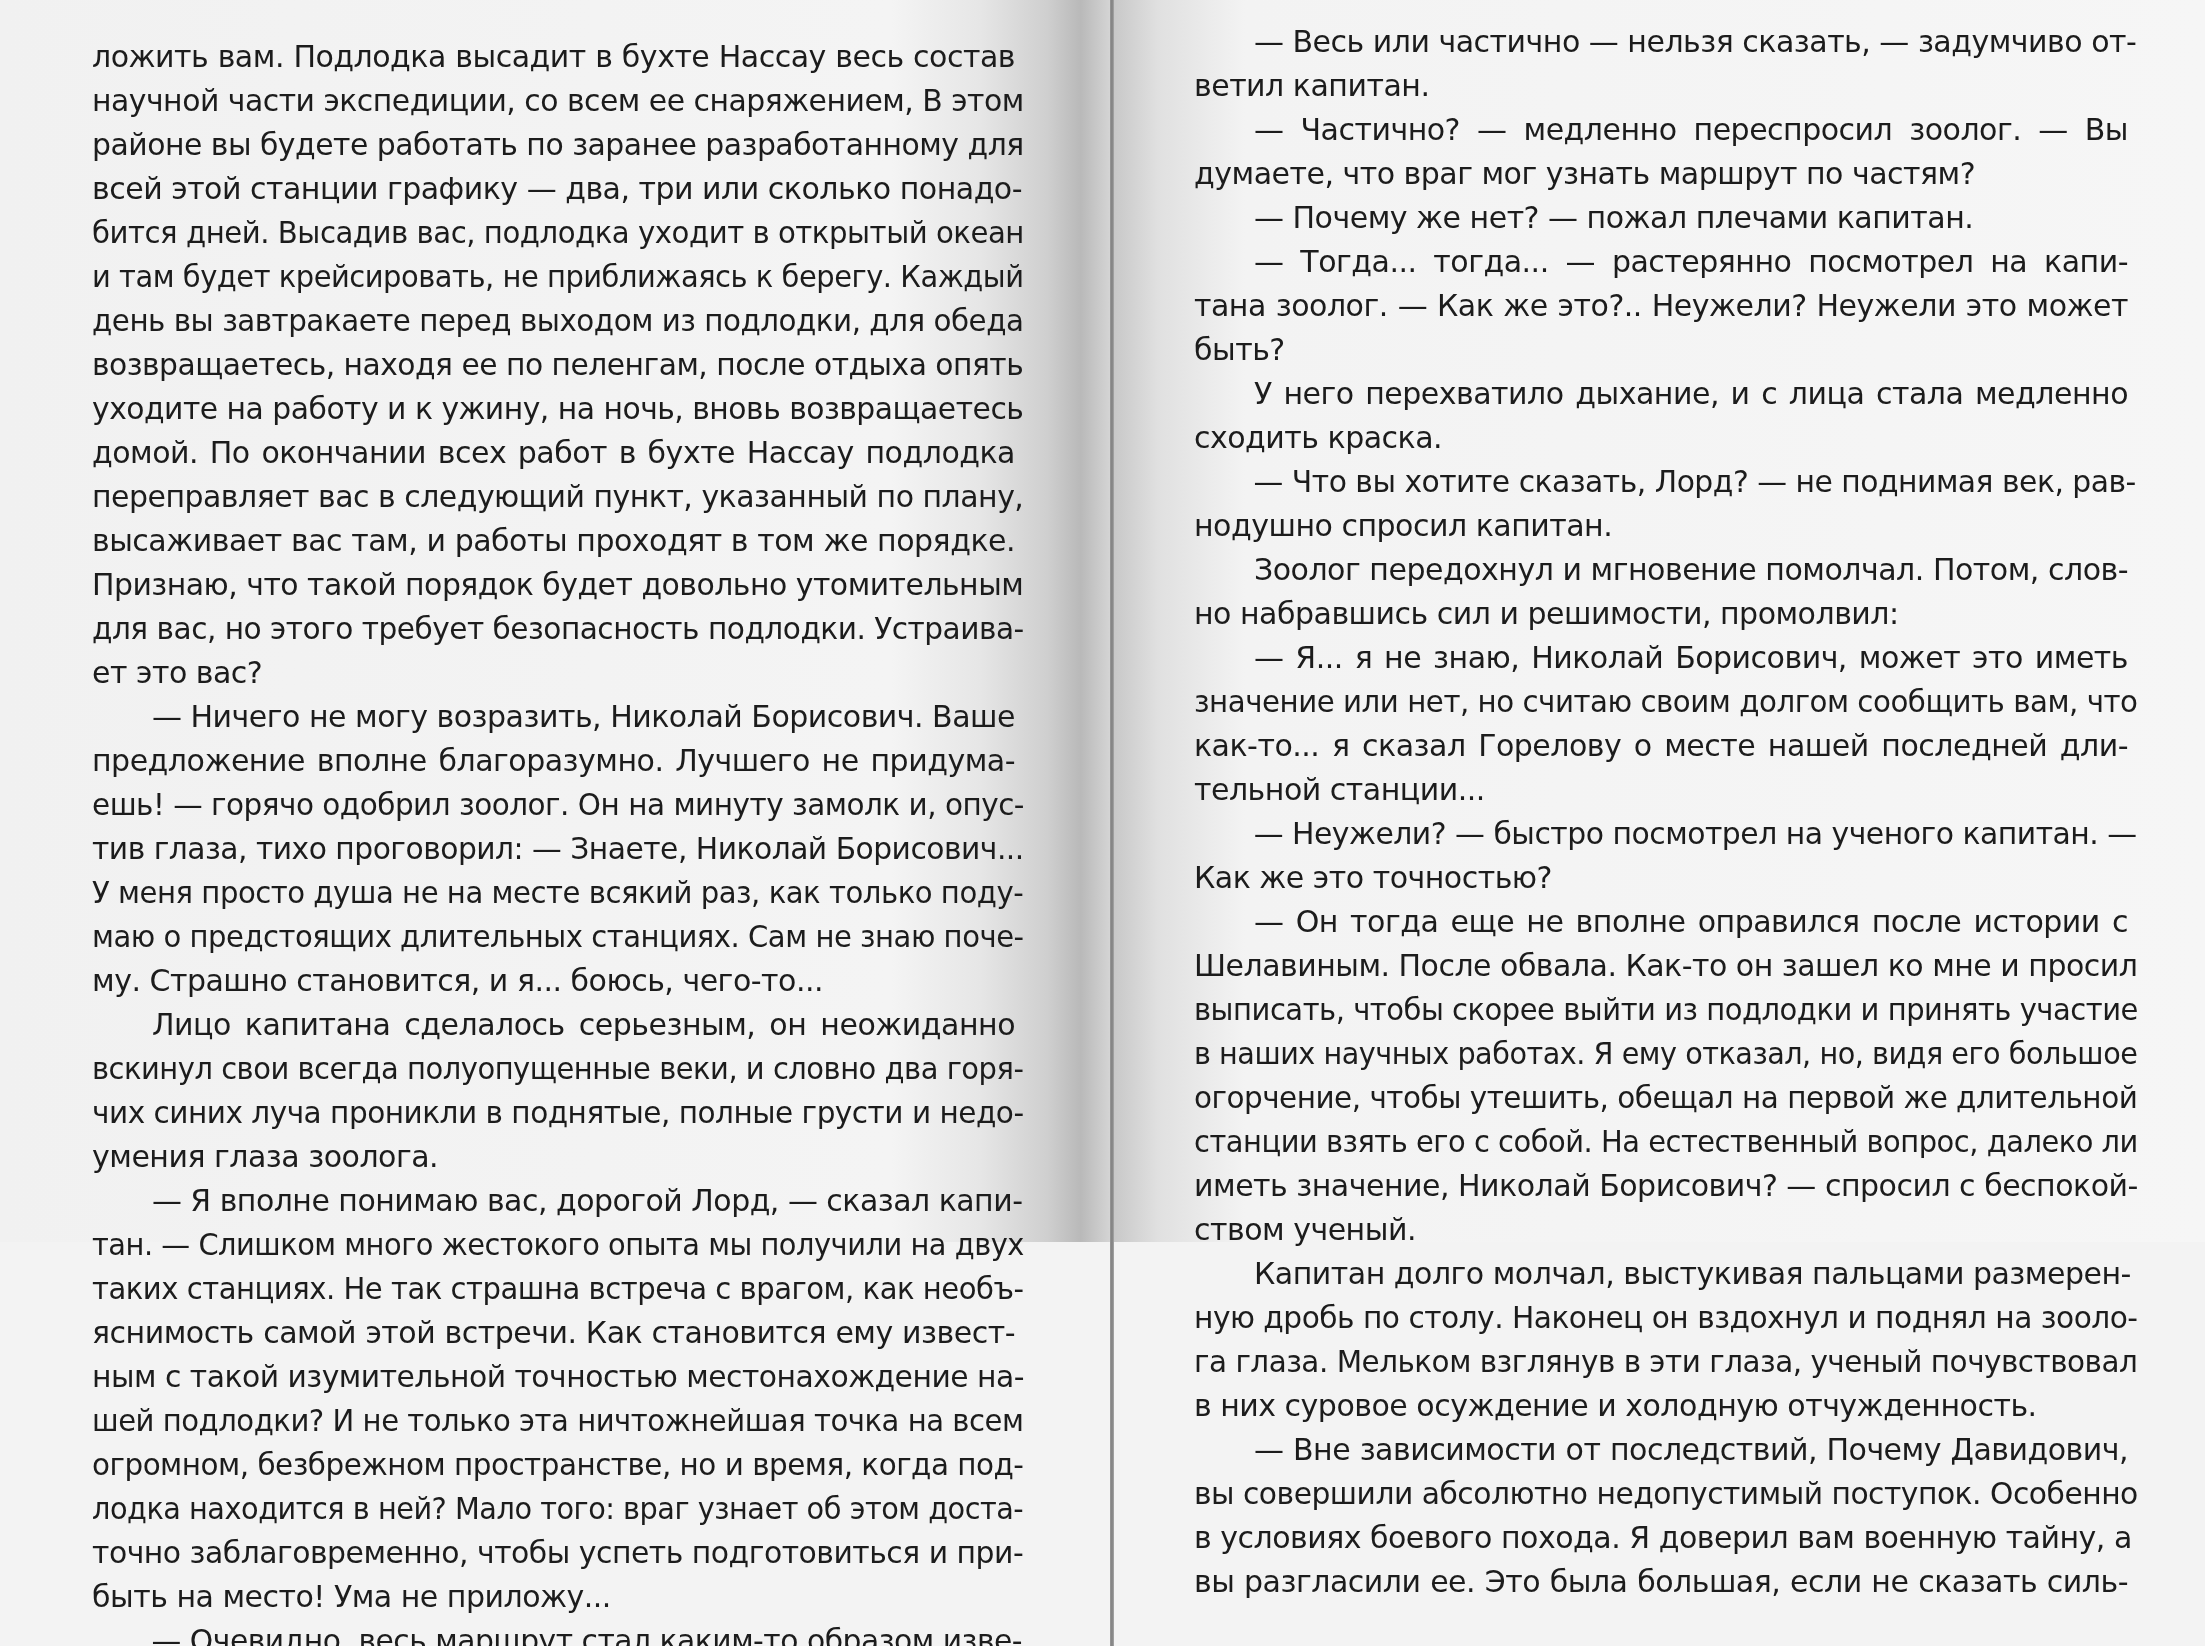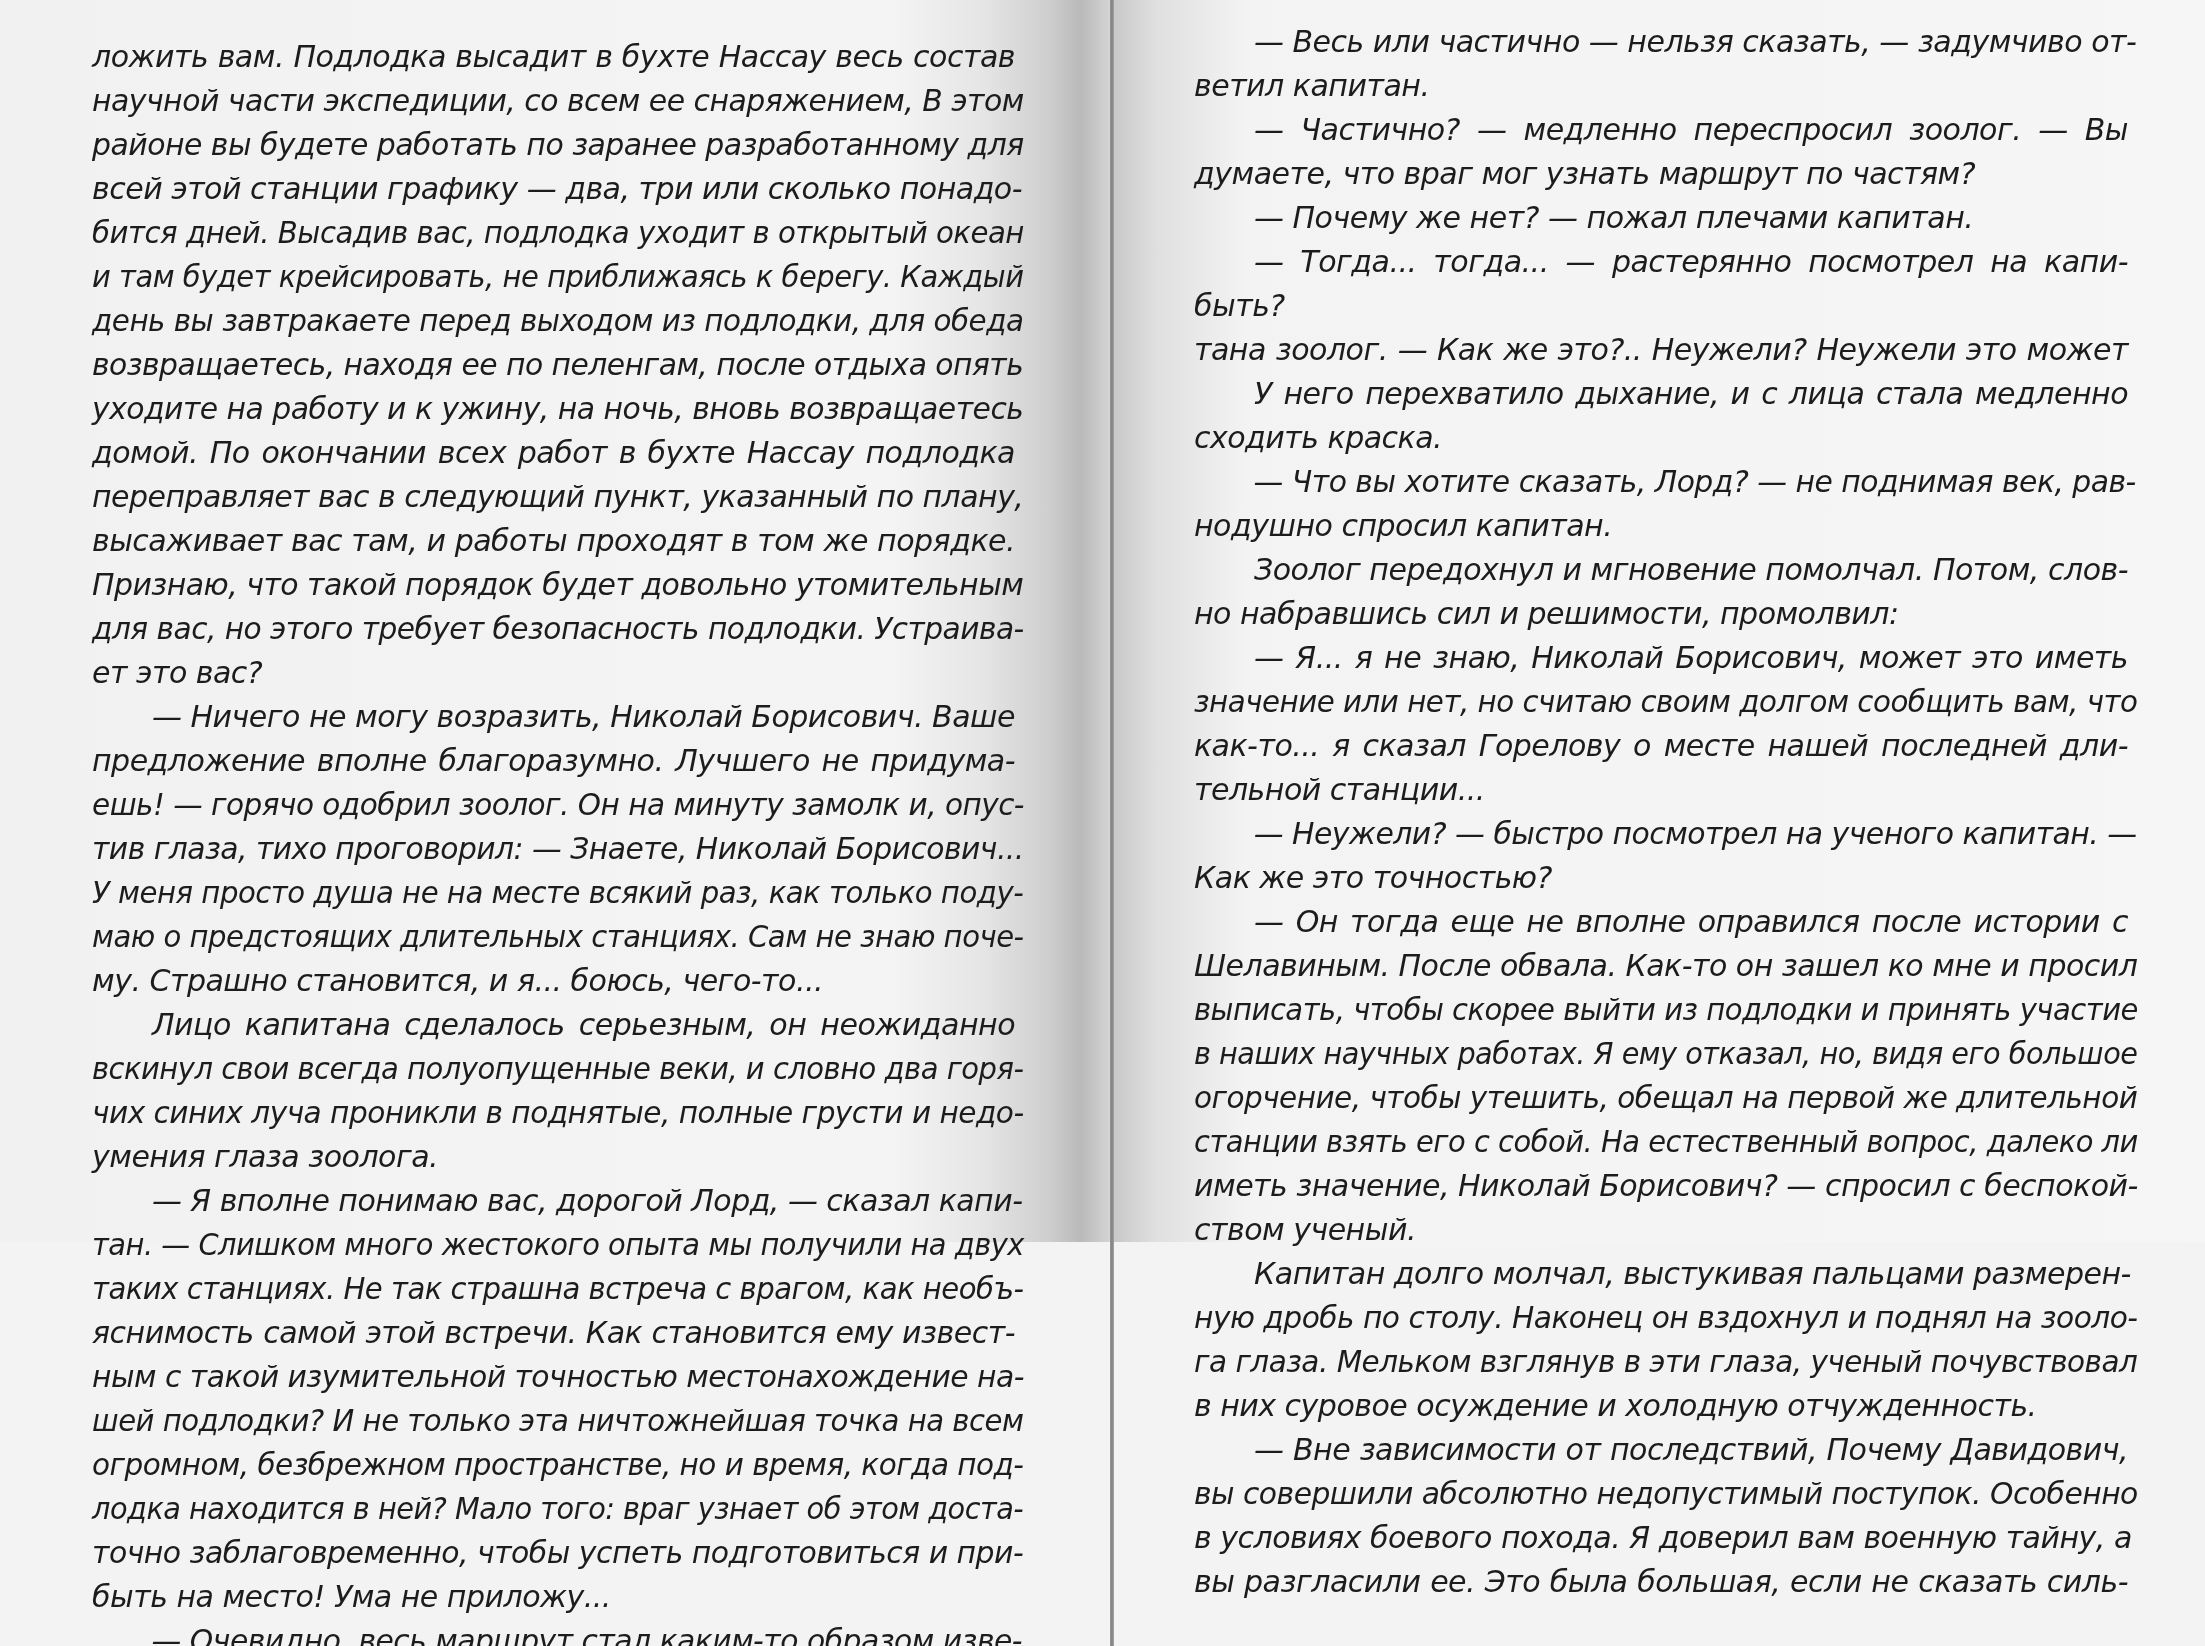--- a/index.html
+++ b/index.html
@@ -10,21 +10,20 @@
   }
   .spread {
     position: relative; width: 2205px; height: 1647px;
     display: flex;
   }
   .page {
     position: relative; height: 1242px; box-sizing: border-box;
     color: #1c1c1c;
     font-size: 30px;
     letter-spacing: -0.5px;
-    font-style: italic;
   }
   .page.left {
     width: 1114px;
     background: linear-gradient(to right, #f1f1f1 0%, #f4f4f4 80%, #e6e6e6 88%, #cfcfcf 94%, #b9b9b9 97%, #d8d8d8 100%);
     padding: 35px 99px 0 92px;
   }
   .page.right {
     width: 1091px;
     background: linear-gradient(to right, #c8c8c8 0%, #e0e0e0 4%, #f3f3f3 12%, #f6f6f6 100%);
     padding: 20px 77px 0 80px;
@@ -88,22 +87,22 @@
   </div>
   <div class="gutter-line"></div>
   <div class="page right">
     <div id="right-lines">
         <span class="line indent">— Весь или частично — нельзя сказать, — задумчиво от-</span>
         <span class="line last">ветил капитан.</span>
         <span class="line indent">— Частично? — медленно переспросил зоолог. — Вы</span>
         <span class="line last">думаете, что враг мог узнать маршрут по частям?</span>
         <span class="line indent last">— Почему же нет? — пожал плечами капитан.</span>
         <span class="line indent">— Тогда... тогда... — растерянно посмотрел на капи-</span>
+        <span class="line">тана зоолог. — Как же это?.. Неужели? Неужели это может</span>
         <span class="line last">быть?</span>
-        <span class="line">тана зоолог. — Как же это?.. Неужели? Неужели это может</span>
         <span class="line indent">У него перехватило дыхание, и с лица стала медленно</span>
         <span class="line last">сходить краска.</span>
         <span class="line indent" style="text-align-last: left; transform: scaleX(0.993);">— Что вы хотите сказать, Лорд? — не поднимая век, рав-</span>
         <span class="line last">нодушно спросил капитан.</span>
         <span class="line indent">Зоолог передохнул и мгновение помолчал. Потом, слов-</span>
         <span class="line last">но набравшись сил и решимости, промолвил:</span>
         <span class="line indent">— Я... я не знаю, Николай Борисович, может это иметь</span>
         <span class="line" style="text-align-last: left; transform: scaleX(0.976);">значение или нет, но считаю своим долгом сообщить вам, что</span>
         <span class="line">как-то... я сказал Горелову о месте нашей последней дли-</span>
         <span class="line last">тельной станции...</span>

